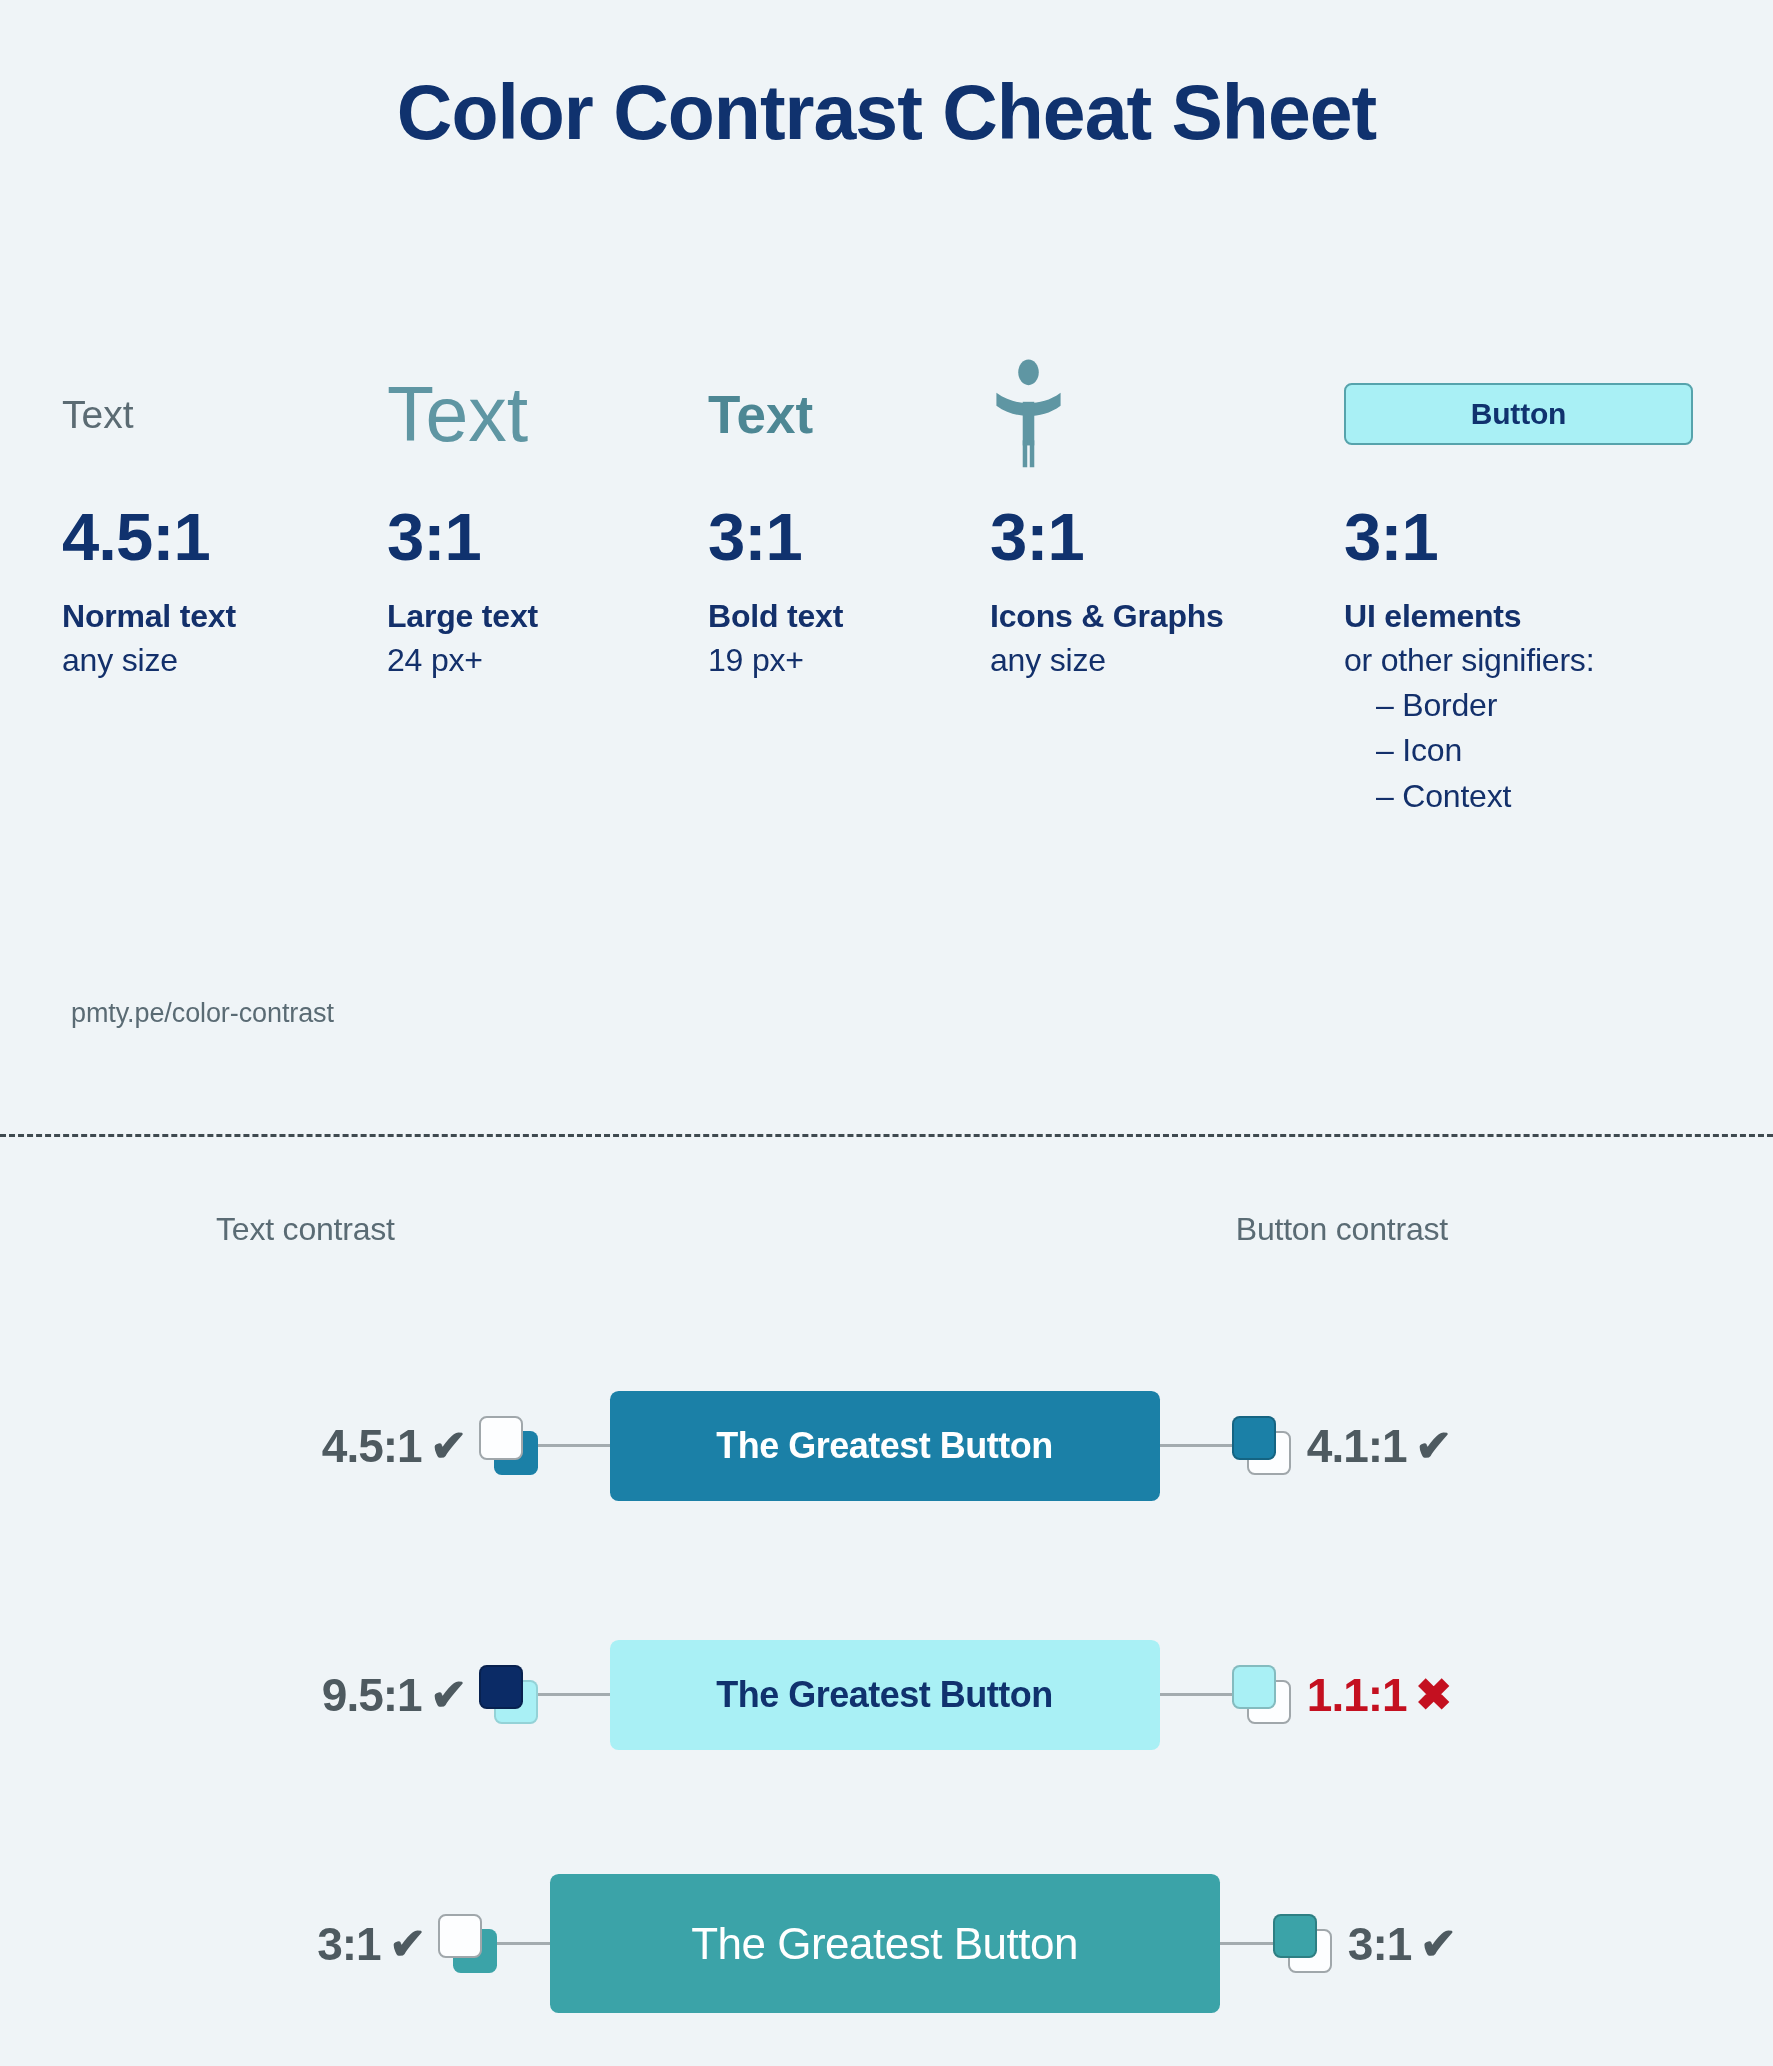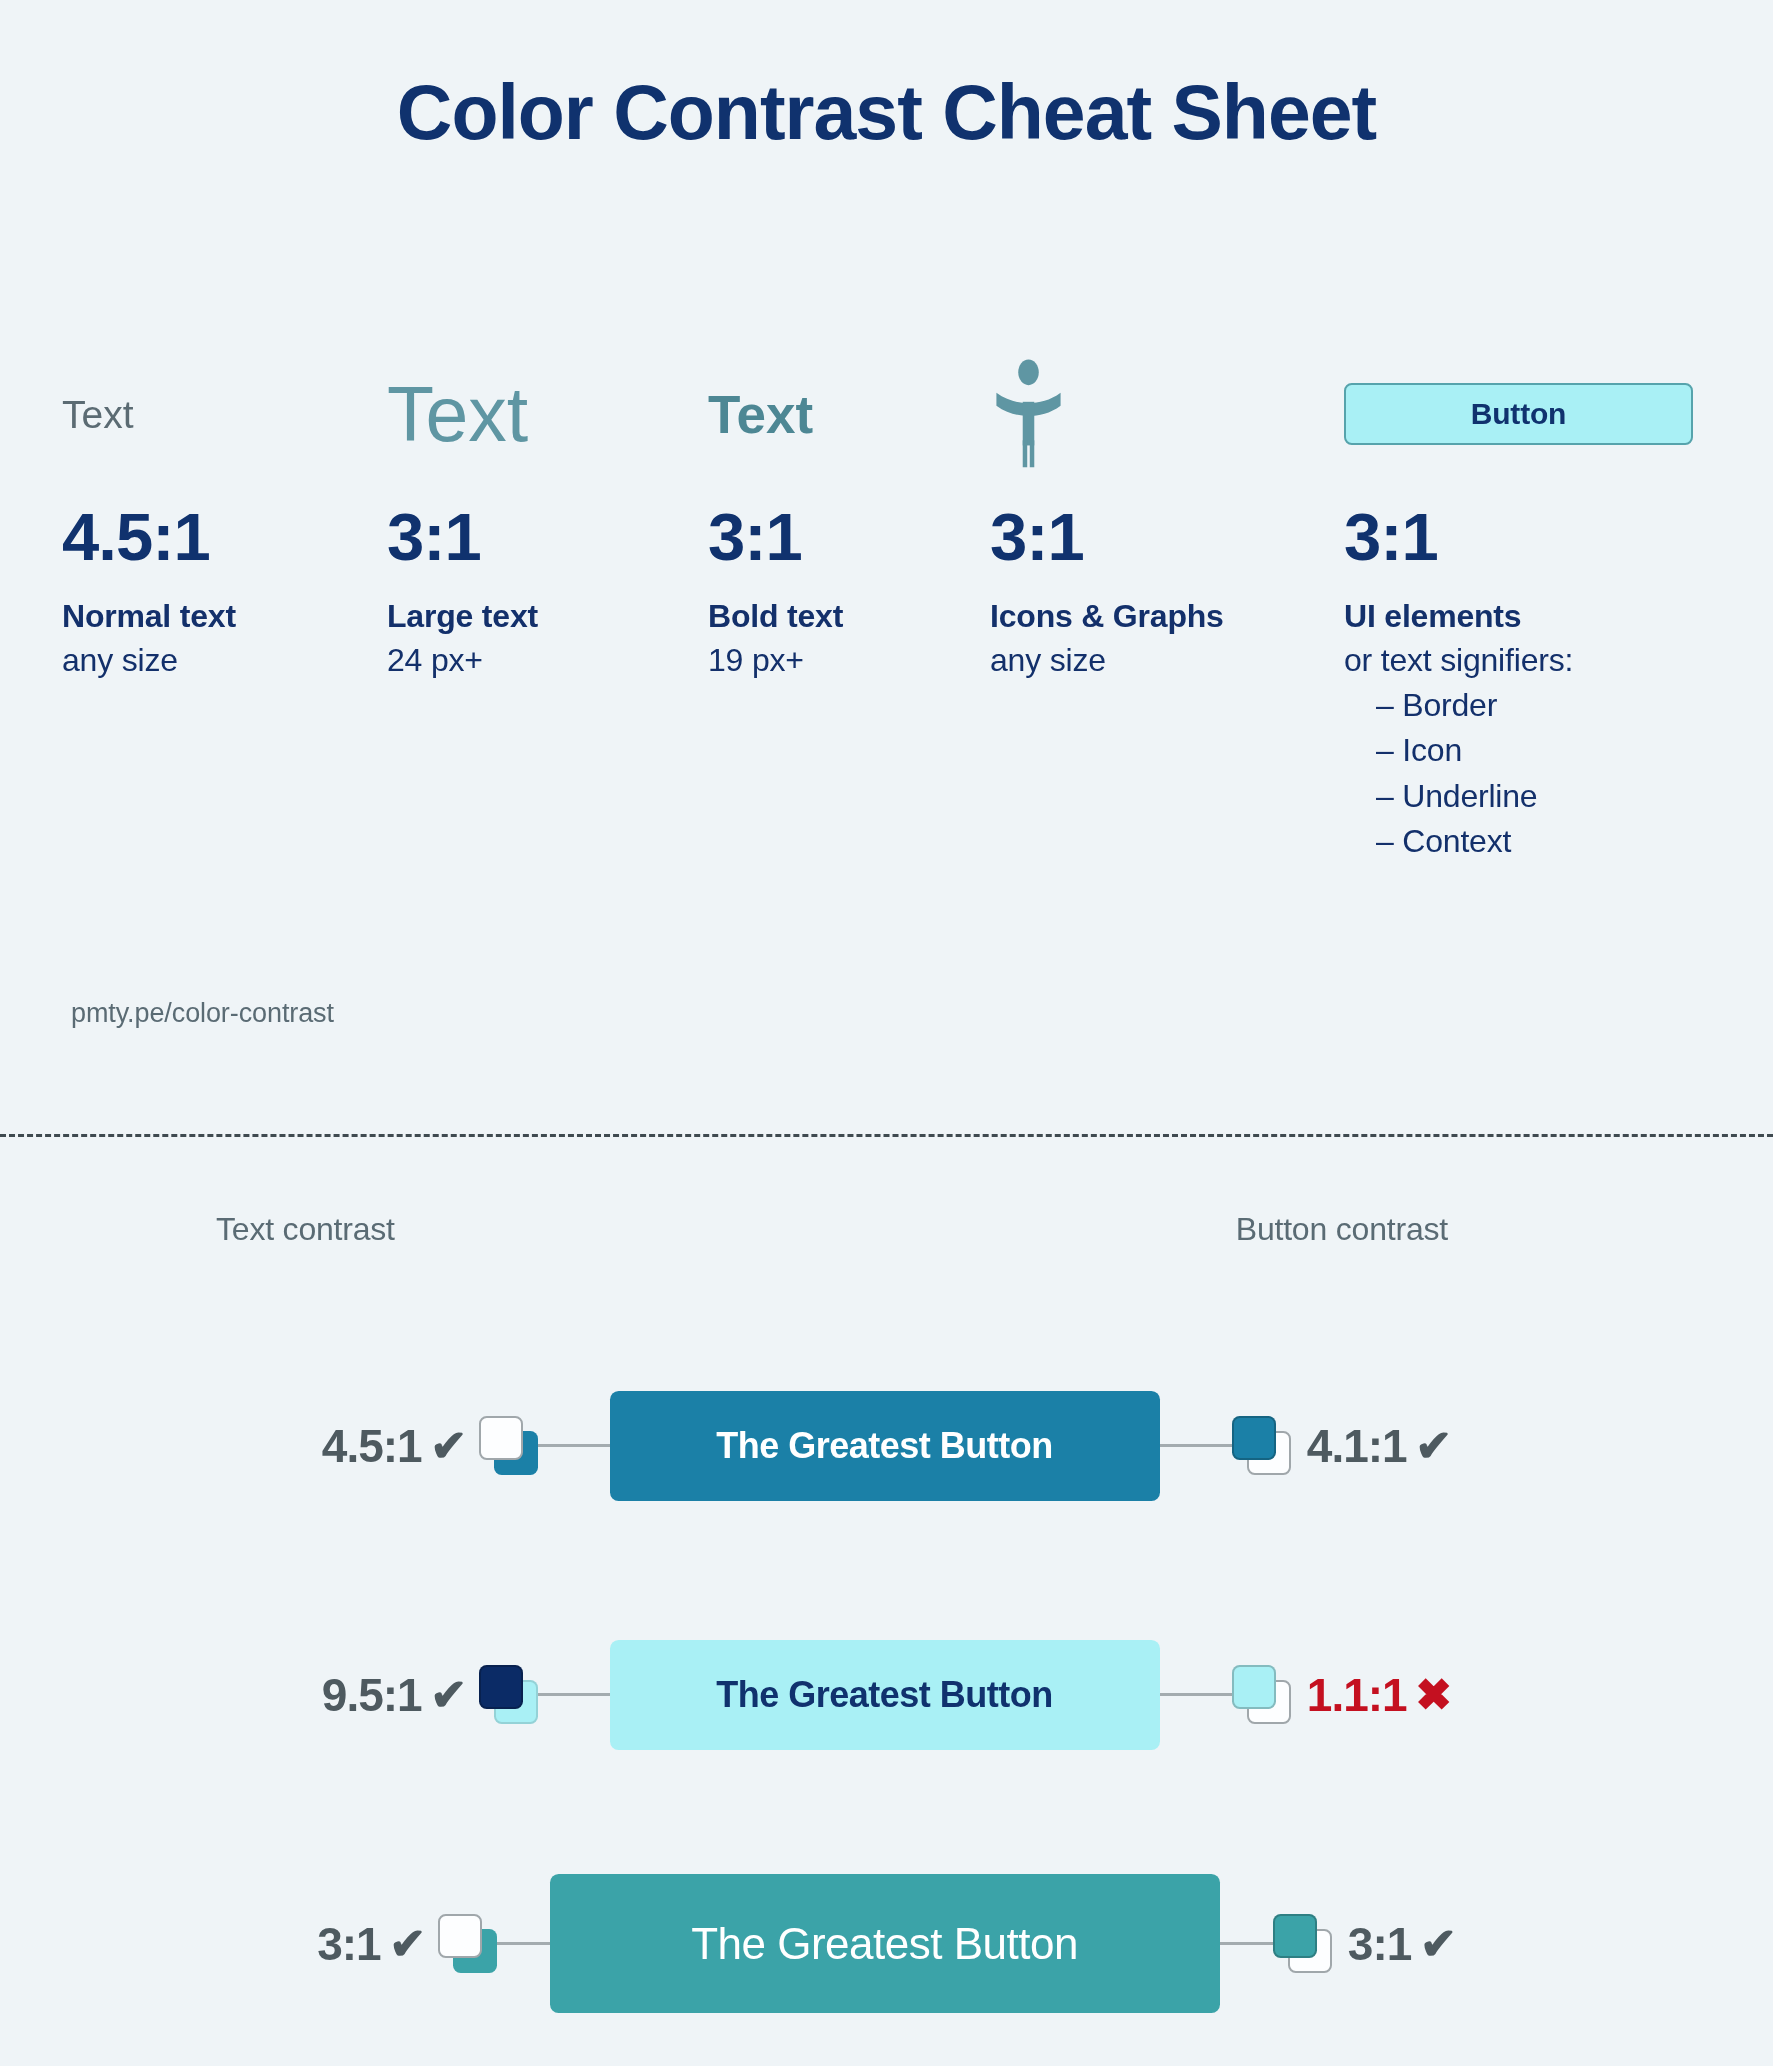--- a/index.html
+++ b/index.html
@@ -283,25 +283,24 @@
       <div class="label-strong">Icons &amp; Graphs</div>
       <div class="label-sub">any size</div>
     </div>
 
     <div class="col col-4">
       <div class="sample-box">
         <div class="demo-button">Button</div>
       </div>
       <div class="ratio">3:1</div>
       <div class="label-strong">UI elements</div>
-      <div class="label-sub">or text signifiers:</div>
+      <div class="label-sub">or other signifiers:</div>
       <ul class="bullet-list">
         <li>– Border</li>
         <li>– Icon</li>
-        <li>– Underline</li>
         <li>– Context</li>
       </ul>
     </div>
   </div>
 
   <div class="source-url">pmty.pe/color-contrast</div>
 
   <div class="divider"></div>
 
   <div class="section-head left">Text contrast</div>

